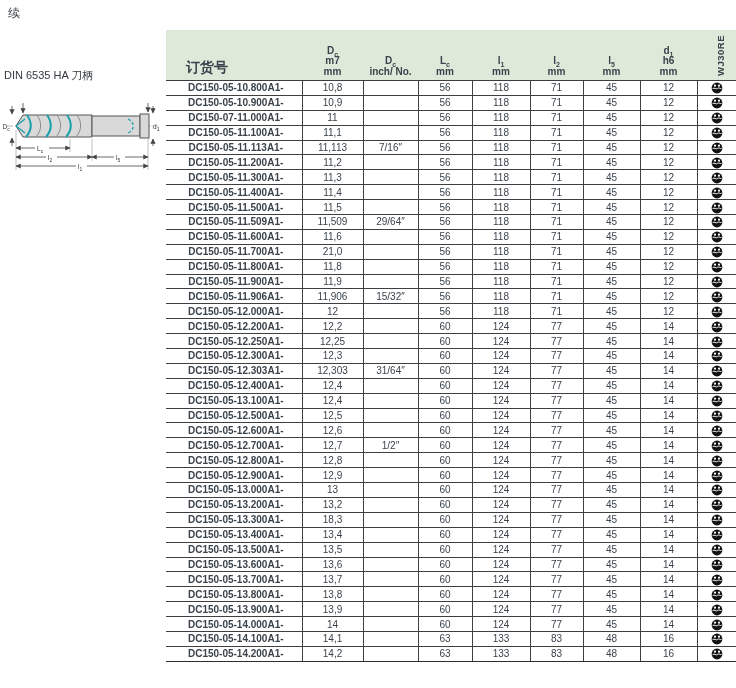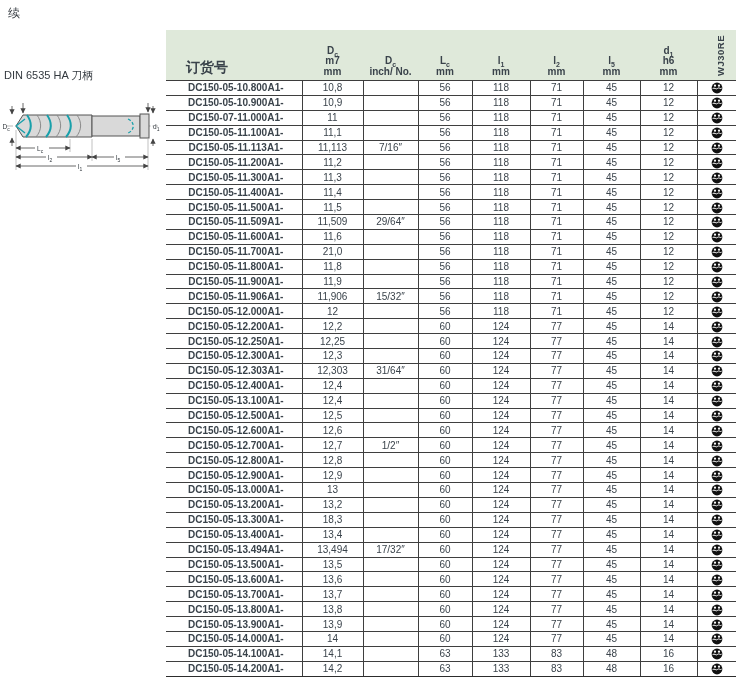--- a/index.html
+++ b/index.html
@@ -710,38 +710,20 @@
       <td class="c-icon">
         <svg width="12" height="12" viewBox="0 0 12 12">
           <circle cx="6" cy="6" r="5.4" fill="#111"></circle>
           <circle cx="4" cy="3.7" r="1.1" fill="#fff"></circle>
           <circle cx="8" cy="3.7" r="1.1" fill="#fff"></circle>
           <path d="M1.6 6.6 C3.4 5 5 8 6.6 6.4 C8 5 9.4 7.4 10.6 6.2" stroke="#fff" stroke-width="1" fill="none"></path>
         </svg>
       </td>
     </tr>
         <tr>
-      <td class="c-order">DC150-05-13.494A1-</td>
-      <td class="c-num">13,494</td>
-      <td class="c-num">17/32″</td>
-      <td class="c-num">60</td>
-      <td class="c-num">124</td>
-      <td class="c-num">77</td>
-      <td class="c-num">45</td>
-      <td class="c-num">14</td>
-      <td class="c-icon">
-        <svg width="12" height="12" viewBox="0 0 12 12">
-          <circle cx="6" cy="6" r="5.4" fill="#111"></circle>
-          <circle cx="4" cy="3.7" r="1.1" fill="#fff"></circle>
-          <circle cx="8" cy="3.7" r="1.1" fill="#fff"></circle>
-          <path d="M1.6 6.6 C3.4 5 5 8 6.6 6.4 C8 5 9.4 7.4 10.6 6.2" stroke="#fff" stroke-width="1" fill="none"></path>
-        </svg>
-      </td>
-    </tr>
-        <tr>
       <td class="c-order">DC150-05-13.500A1-</td>
       <td class="c-num">13,5</td>
       <td class="c-num"></td>
       <td class="c-num">60</td>
       <td class="c-num">124</td>
       <td class="c-num">77</td>
       <td class="c-num">45</td>
       <td class="c-num">14</td>
       <td class="c-icon">
         <svg width="12" height="12" viewBox="0 0 12 12">

